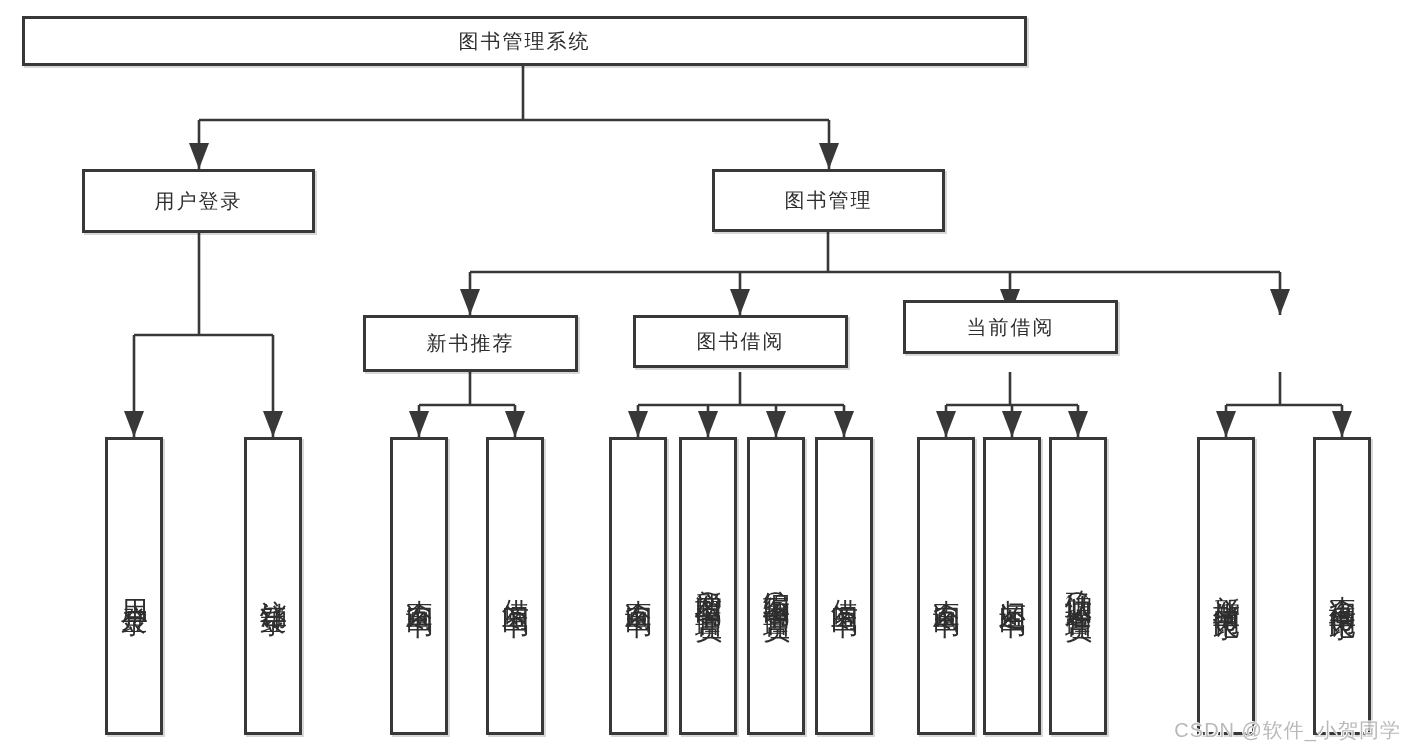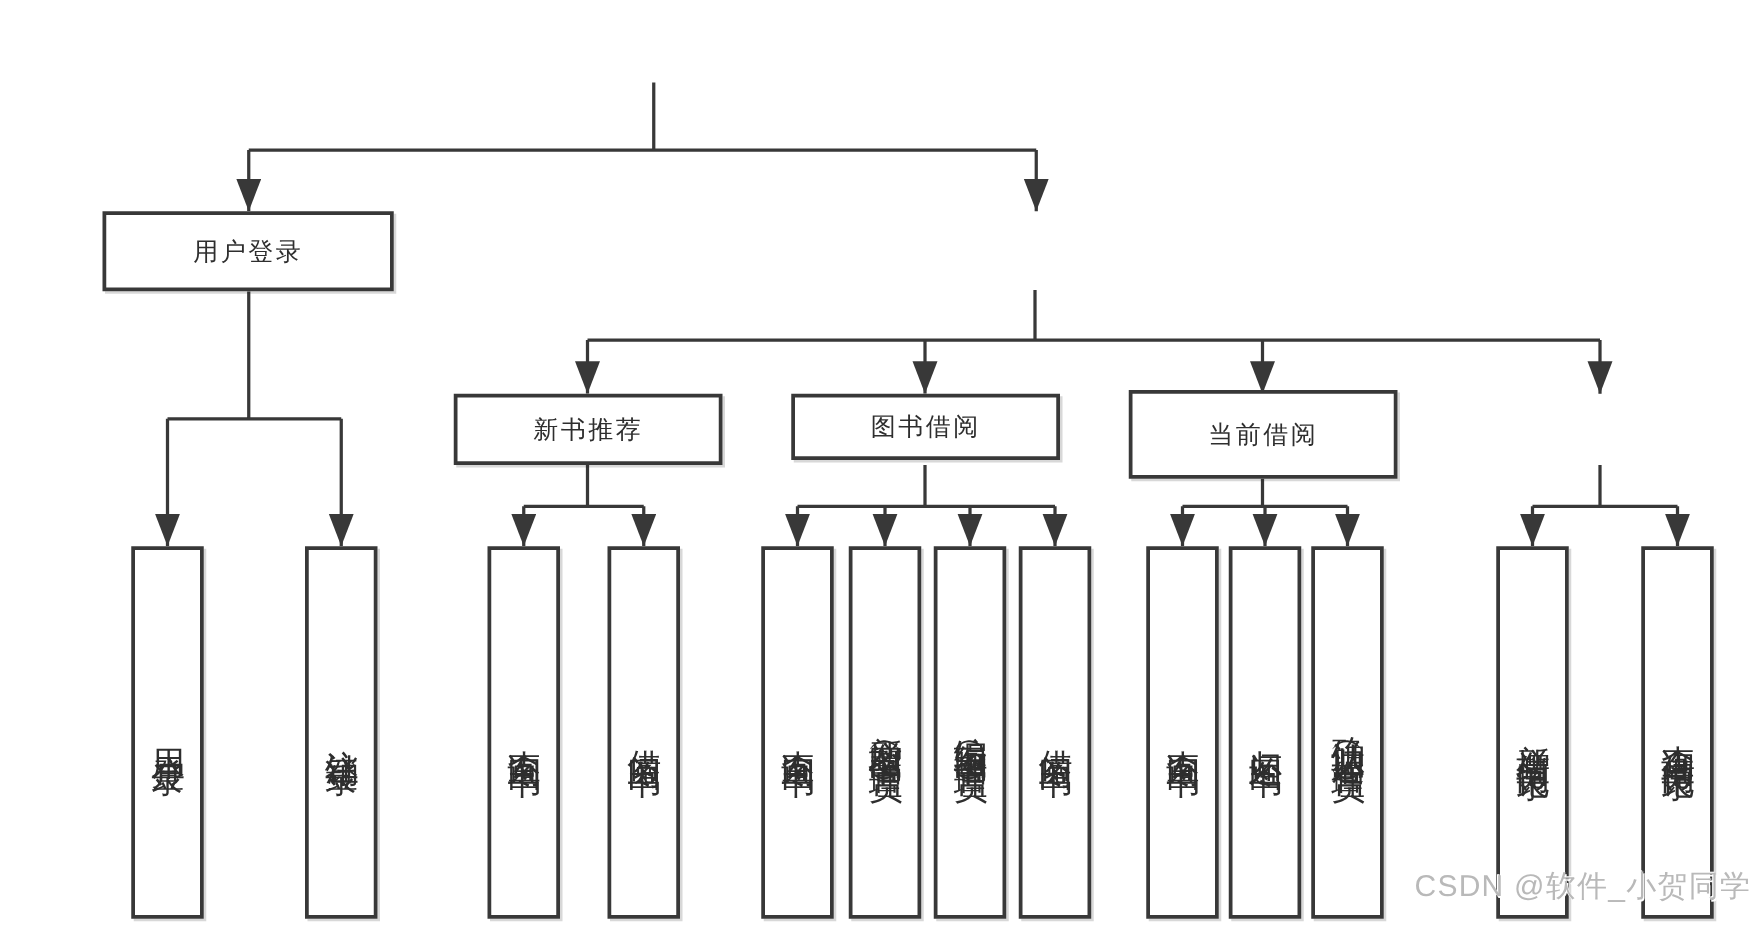--- a/index.html
+++ b/index.html
@@ -26,23 +26,23 @@
     top:437px;width:58px;height:298px;
     border:3px solid var(--line,#383838);
     background:#ffffff;
     color:var(--text,#2e2e2e);
     writing-mode:vertical-rl;text-orientation:mixed;
     display:flex;align-items:center;justify-content:center;
     font-size:27px;letter-spacing:4px;line-height:1;
     box-shadow:2px 2px 0 rgba(40,40,40,0.18);
   }
   .watermark{
-    position:absolute;right:4px;bottom:22px;
+    position:absolute;right:4px;bottom:3px;
     color:var(--watermark,#b9b9b9);
-    font-size:24px;letter-spacing:1px;
+    font-size:20px;letter-spacing:1px;
     text-shadow:1px 1px 0 #ffffff,-1px -1px 0 #ffffff;
     white-space:nowrap;
   }
 </style>
 </head>
 <body>
 
 <div id="canvas">
 
   <svg class="wires" width="1405" height="747">
@@ -84,26 +84,28 @@
 
       <line class="connector" x1="946" y1="405" x2="946" y2="437" marker-end="url(#arrowhead)"></line>
       <line class="connector" x1="1012" y1="405" x2="1012" y2="437" marker-end="url(#arrowhead)"></line>
       <line class="connector" x1="1078" y1="405" x2="1078" y2="437" marker-end="url(#arrowhead)"></line>
 
       <line class="connector" x1="1226" y1="405" x2="1226" y2="437" marker-end="url(#arrowhead)"></line>
       <line class="connector" x1="1342" y1="405" x2="1342" y2="437" marker-end="url(#arrowhead)"></line>
     </g>
   </svg>
 
+  <div class="node" style="left:22px;top:16px;width:1005px;height:50px">图书管理系统</div>
 
   <div class="node" style="left:82px;top:169px;width:233px;height:64px">用户登录</div>
+  <div class="node" style="left:712px;top:169px;width:233px;height:63px">图书管理</div>
 
   <div class="node" style="left:363px;top:315px;width:215px;height:57px">新书推荐</div>
   <div class="node" style="left:633px;top:315px;width:215px;height:53px">图书借阅</div>
-  <div class="node" style="left:903px;top:312px;width:215px;height:71px">当前借阅</div>
+  <div class="node" style="left:903px;top:300px;width:215px;height:54px">当前借阅</div>
 
   <div class="leaf" style="left:105px">用户登录</div>
   <div class="leaf" style="left:244px">注销登录</div>
 
   <div class="leaf" style="left:390px">查询图书</div>
   <div class="leaf" style="left:486px">借阅图书</div>
 
   <div class="leaf" style="left:609px">查询图书</div>
   <div class="leaf" style="left:679px">新增图书（管理员）</div>
   <div class="leaf" style="left:747px">编辑图书（管理员）</div>

